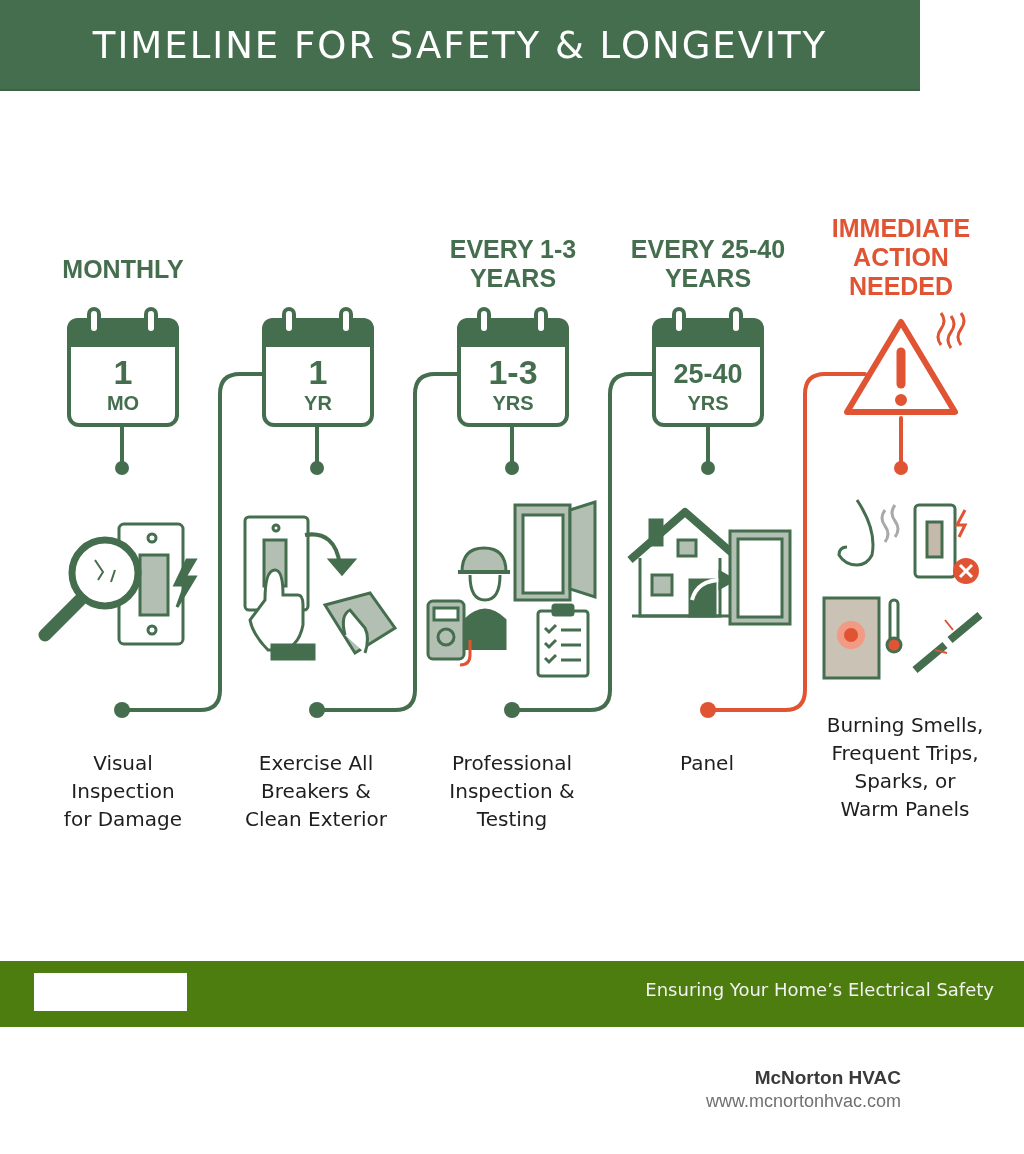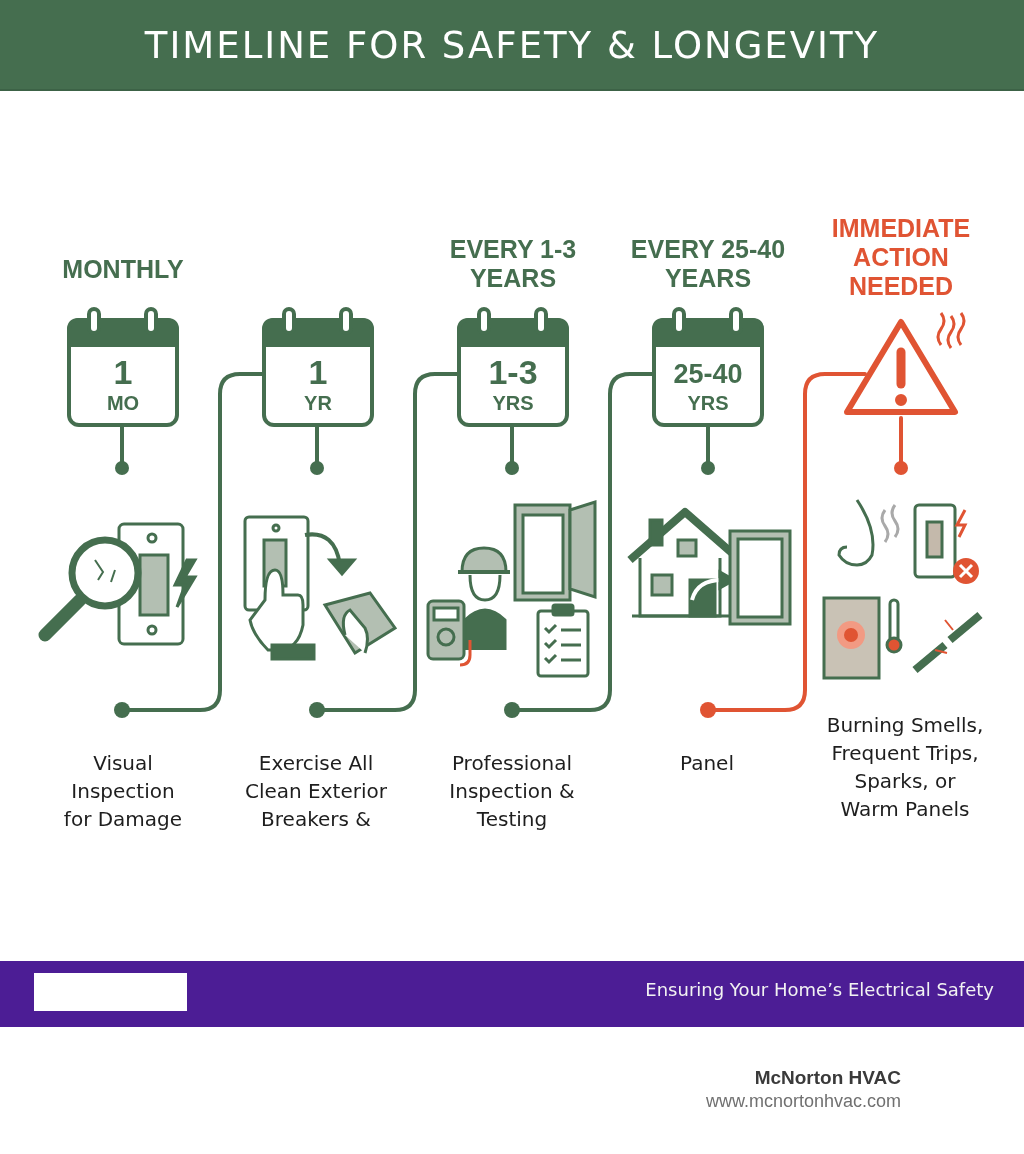--- a/index.html
+++ b/index.html
@@ -1,24 +1,24 @@
 <!DOCTYPE html>
 <html><head>
 <meta charset="utf-8">
 <style>
   html, body { margin:0; padding:0; }
   body { width:1024px; height:1154px; background:#ffffff; position:relative; overflow:hidden; font-family:"DejaVu Sans", sans-serif; }
-  .topbar { position:absolute; left:0; top:0; width:1024px; height:89px; background:#456e4f; border-bottom:2px solid #3c6246; }
+  .topbar { position:absolute; left:0; top:0; width:920px; height:89px; background:#456e4f; border-bottom:2px solid #3c6246; }
   .topbar h1 { margin:0; text-align:center; line-height:92px; color:#fff; font-family:"DejaVu Sans", sans-serif; font-weight:normal; font-size:37px; letter-spacing:2px; }
   .diagram { position:absolute; left:0; top:89px; width:1024px; height:870px; }
   .col-head { position:absolute; width:200px; text-align:center; font-family:"Liberation Sans", sans-serif; font-weight:bold; font-size:25px; line-height:29px; color:#456e4f; }
   .col-head.alert { color:#e05433; }
   .cal-num { position:absolute; width:110px; text-align:center; font-family:"Liberation Sans", sans-serif; font-weight:bold; color:#456e4f; }
   .desc { position:absolute; width:190px; text-align:center; font-family:"DejaVu Sans", sans-serif; font-size:20px; line-height:28px; color:#1e1e1e; }
-  .bottombar { position:absolute; left:0; top:961px; width:1024px; height:66px; background:#4c1d95; }
+  .bottombar { position:absolute; left:0; top:961px; width:1024px; height:66px; background:#4d7c0f; }
   .logo-box { position:absolute; left:34px; top:12px; width:153px; height:38px; background:#ffffff; }
   .tagline { position:absolute; right:30px; top:18px; color:#f2f2f2; font-family:"DejaVu Sans", sans-serif; font-size:18px; }
   .brand { position:absolute; right:123px; top:1066px; text-align:right; }
   .brand .name { font-family:"Liberation Sans", sans-serif; font-weight:bold; font-size:19px; color:#3a3a3a; line-height:24px; }
   .brand .url { font-family:"Liberation Sans", sans-serif; font-size:18px; color:#707070; line-height:22px; }
   svg { position:absolute; left:0; top:0; }
 </style>
 </head>
 <body>
 
@@ -193,22 +193,22 @@
     <div style="font-size:20px; line-height:24px;">YRS</div>
   </div>
 
   <div class="desc" style="left:28px; top:660px;">
     <div>Visual</div>
     <div>Inspection</div>
     <div>for Damage</div>
   </div>
   <div class="desc" style="left:221px; top:660px;">
     <div>Exercise All</div>
+    <div>Breakers &amp;</div>
     <div>Clean Exterior</div>
-    <div>Breakers &amp;</div>
   </div>
   <div class="desc" style="left:417px; top:660px;">
     <div>Professional</div>
     <div>Inspection &amp;</div>
     <div>Testing</div>
   </div>
   <div class="desc" style="left:612px; top:660px;">
     <div>Panel</div>
   </div>
   <div class="desc" style="left:805px; top:622px; width:200px;">

